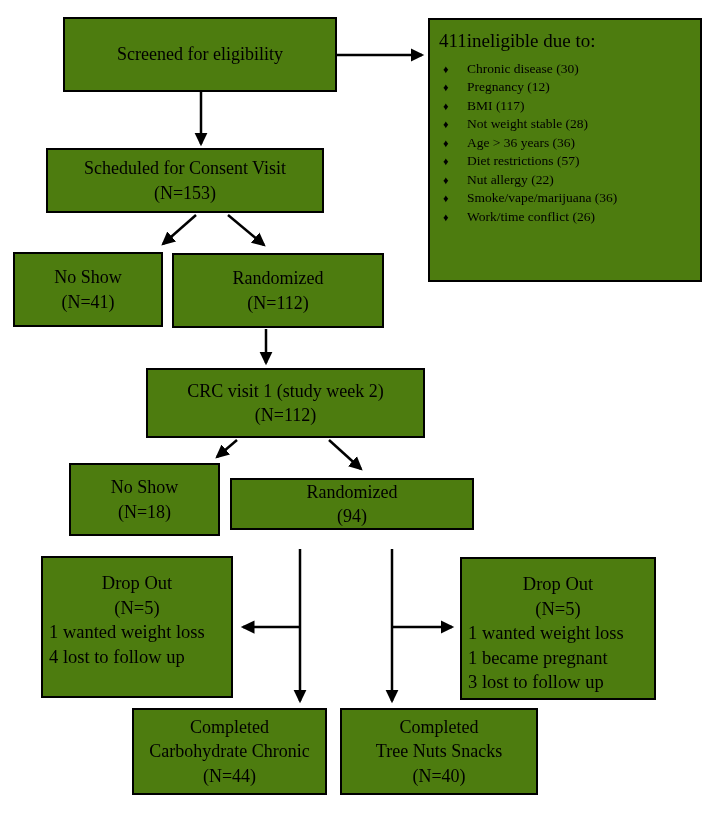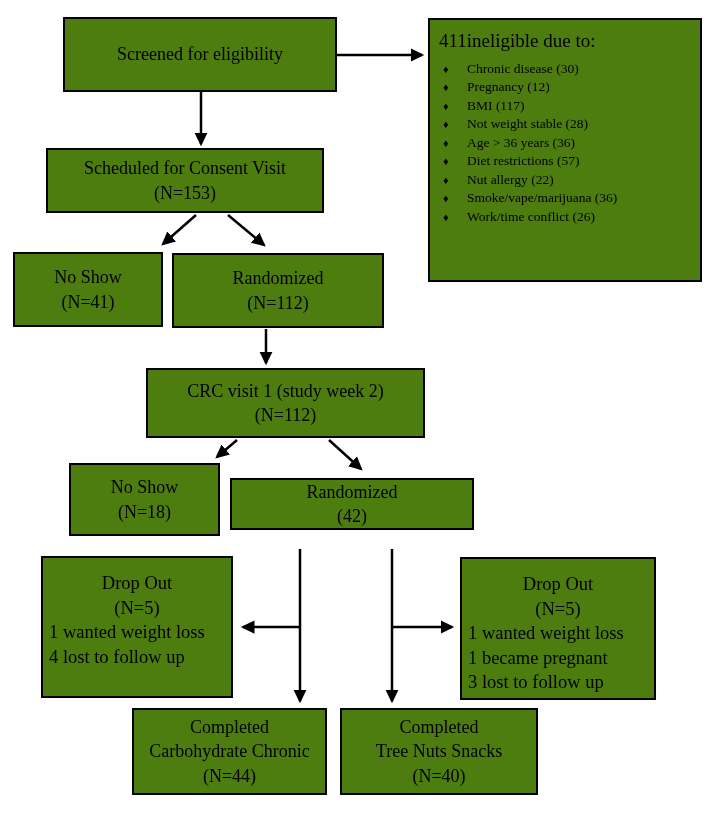--- a/index.html
+++ b/index.html
@@ -137,21 +137,21 @@
     <div class="ln">(N=112)</div>
   </div>
 
   <div class="node" style="left:69px; top:463px; width:151px; height:73px;">
     <div class="ln">No Show</div>
     <div class="ln">(N=18)</div>
   </div>
 
   <div class="node" style="left:230px; top:478px; width:244px; height:52px;">
     <div class="ln">Randomized</div>
-    <div class="ln">(42)</div>
+    <div class="ln">(94)</div>
   </div>
 
   <div class="node dropout" style="left:41px; top:556px; width:192px; height:142px;">
     <div class="ln">Drop Out</div>
     <div class="ln">(N=5)</div>
     <div class="ln left">1 wanted weight loss</div>
     <div class="ln left">4 lost to follow up</div>
   </div>
 
   <div class="node dropout" style="left:460px; top:557px; width:196px; height:143px;">

